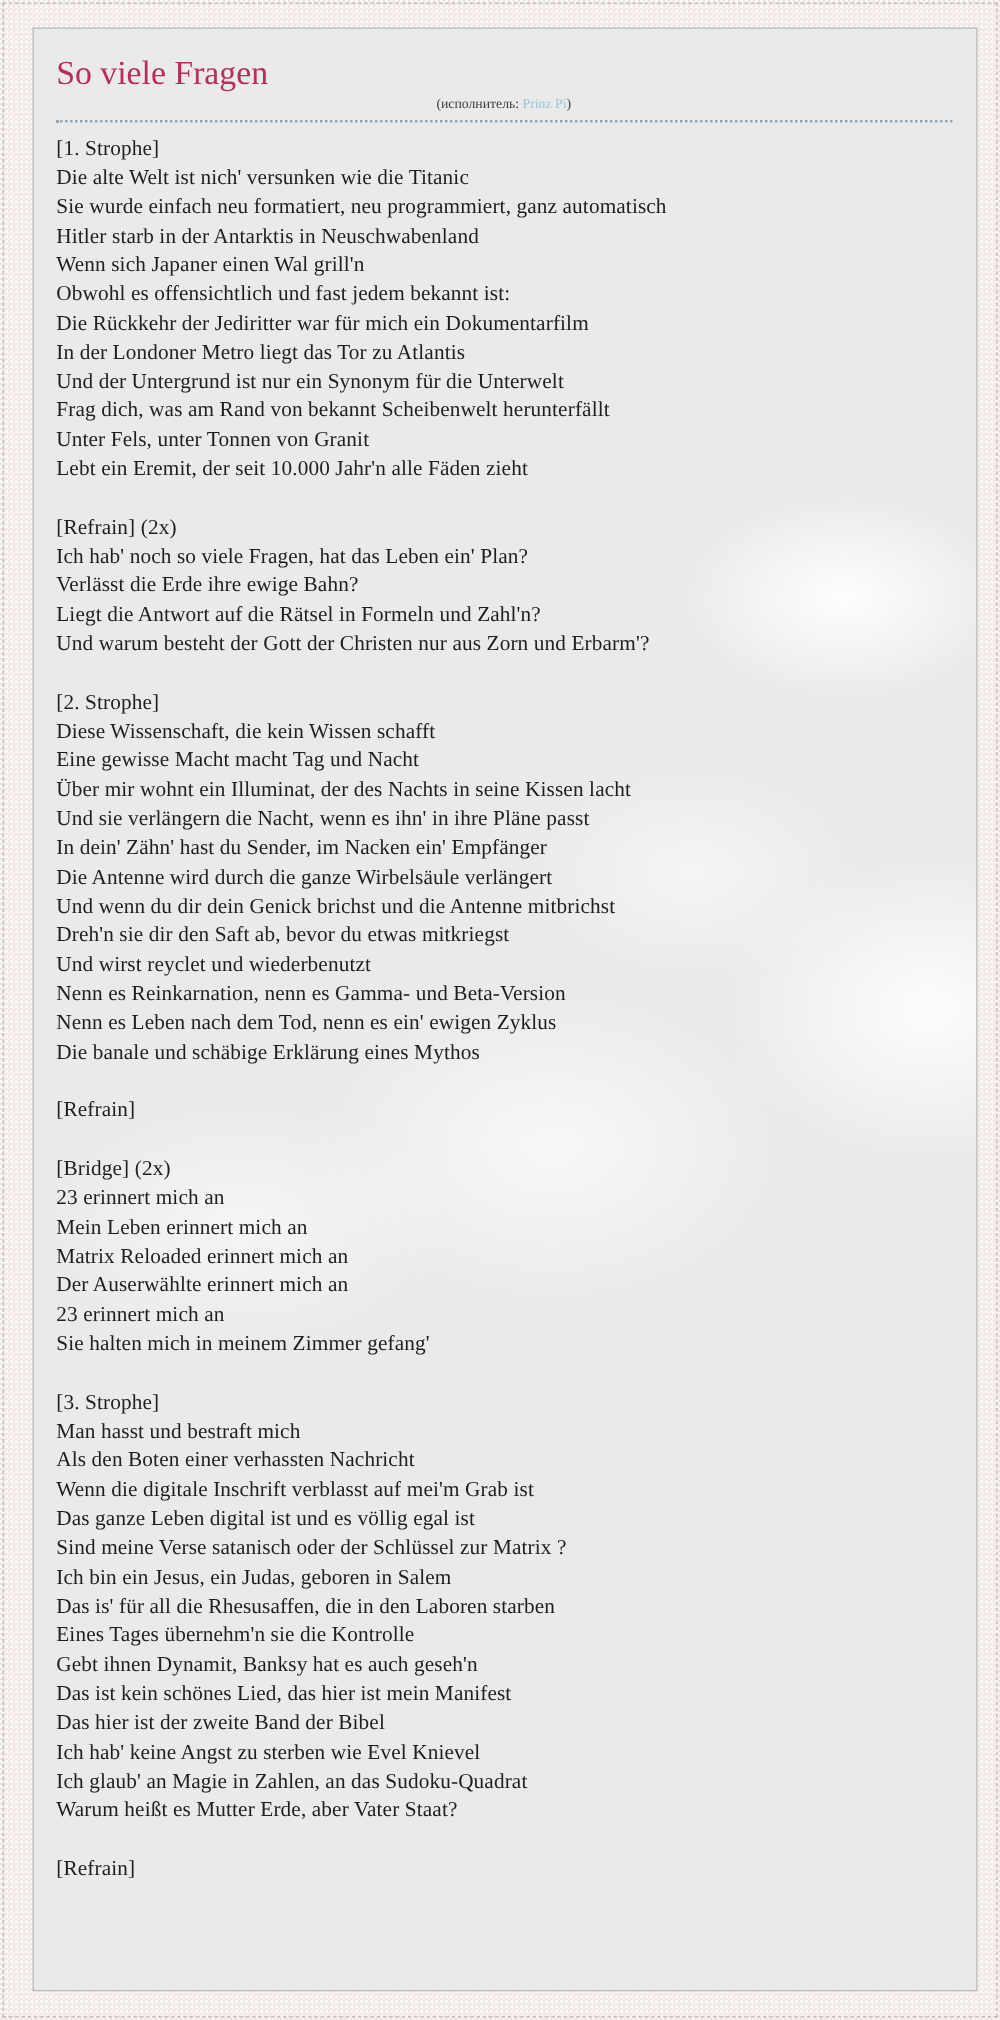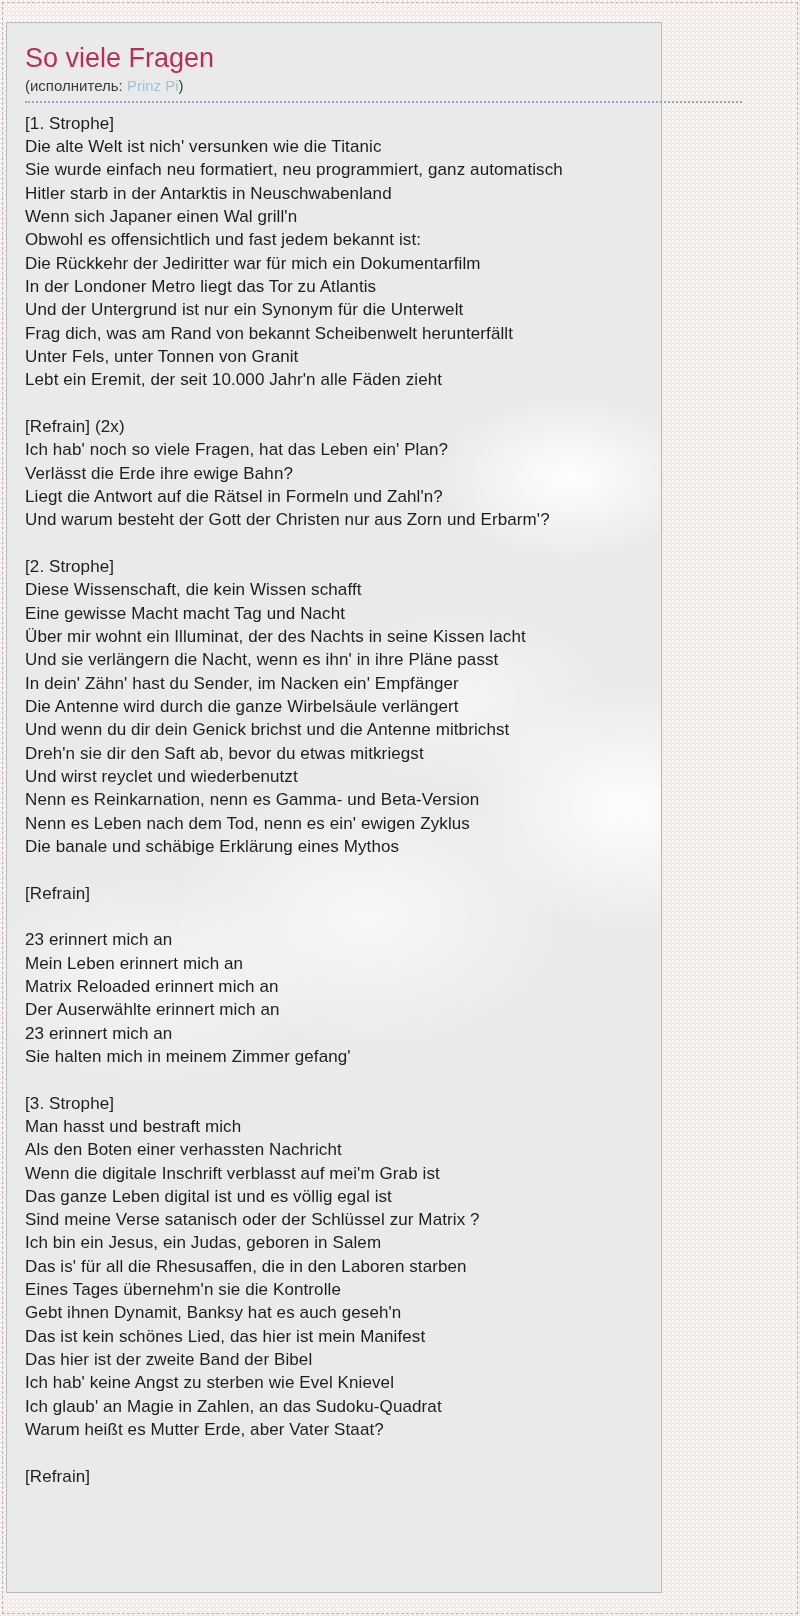--- a/index.html
+++ b/index.html
@@ -25,43 +25,45 @@
     background-size: 4px 4px, 4px 4px;
     position: relative;
   }
   .page-frame {
     position: absolute;
     inset: 2px;
     border: 1px dashed #bdb4b1;
   }
   .card {
     position: absolute;
-    left: 6px; top: 22px;
-    width: 656px; height: 1571px;
+    left: 26px; top: 22px;
+    width: 756px; height: 1571px;
     background-color: var(--card-bg);
     background-image:
       radial-gradient(ellipse 190px 120px at 86% 29%, rgba(255,255,255,0.95), rgba(255,255,255,0) 70%),
       radial-gradient(ellipse 240px 180px at 95% 50%, rgba(255,255,255,0.9), rgba(255,255,255,0) 70%),
       radial-gradient(ellipse 280px 190px at 55% 57%, rgba(255,255,255,0.65), rgba(255,255,255,0) 70%),
       radial-gradient(ellipse 240px 150px at 22% 61%, rgba(255,255,255,0.55), rgba(255,255,255,0) 70%),
       radial-gradient(ellipse 200px 130px at 70% 43%, rgba(255,255,255,0.5), rgba(255,255,255,0) 70%);
     border: 1px solid var(--card-border);
     padding: 20px 20px 0 18px;
+    font-family: Liberation Serif, serif;
   }
   .song-title {
     font-size: 27px;
     font-weight: 400;
     line-height: 1.12;
     color: var(--title-color);
   }
   .artist-line {
     margin-top: 3px;
-    font-size: 15px;
+    font-size: 11px;
     color: #3a3a3a;
     line-height: 1.3;
+    text-align: center;
   }
   .artist-link {
     color: var(--link-color);
     text-decoration: none;
     cursor: pointer;
   }
   .separator {
     margin-top: 5px;
     border-bottom: 2px dotted var(--separator-color);
     width: 717px;
@@ -123,20 +125,21 @@
         <div class="lyric-line">Dreh'n sie dir den Saft ab, bevor du etwas mitkriegst</div>
         <div class="lyric-line">Und wirst reyclet und wiederbenutzt</div>
         <div class="lyric-line">Nenn es Reinkarnation, nenn es Gamma- und Beta-Version</div>
         <div class="lyric-line">Nenn es Leben nach dem Tod, nenn es ein' ewigen Zyklus</div>
         <div class="lyric-line">Die banale und schäbige Erklärung eines Mythos</div>
       </div>
       <div class="stanza">
         <div class="lyric-line">[Refrain]</div>
       </div>
       <div class="stanza">
+        <div class="lyric-line">[Bridge] (2x)</div>
         <div class="lyric-line">23 erinnert mich an</div>
         <div class="lyric-line">Mein Leben erinnert mich an</div>
         <div class="lyric-line">Matrix Reloaded erinnert mich an</div>
         <div class="lyric-line">Der Auserwählte erinnert mich an</div>
         <div class="lyric-line">23 erinnert mich an</div>
         <div class="lyric-line">Sie halten mich in meinem Zimmer gefang'</div>
       </div>
       <div class="stanza">
         <div class="lyric-line">[3. Strophe]</div>
         <div class="lyric-line">Man hasst und bestraft mich</div>

